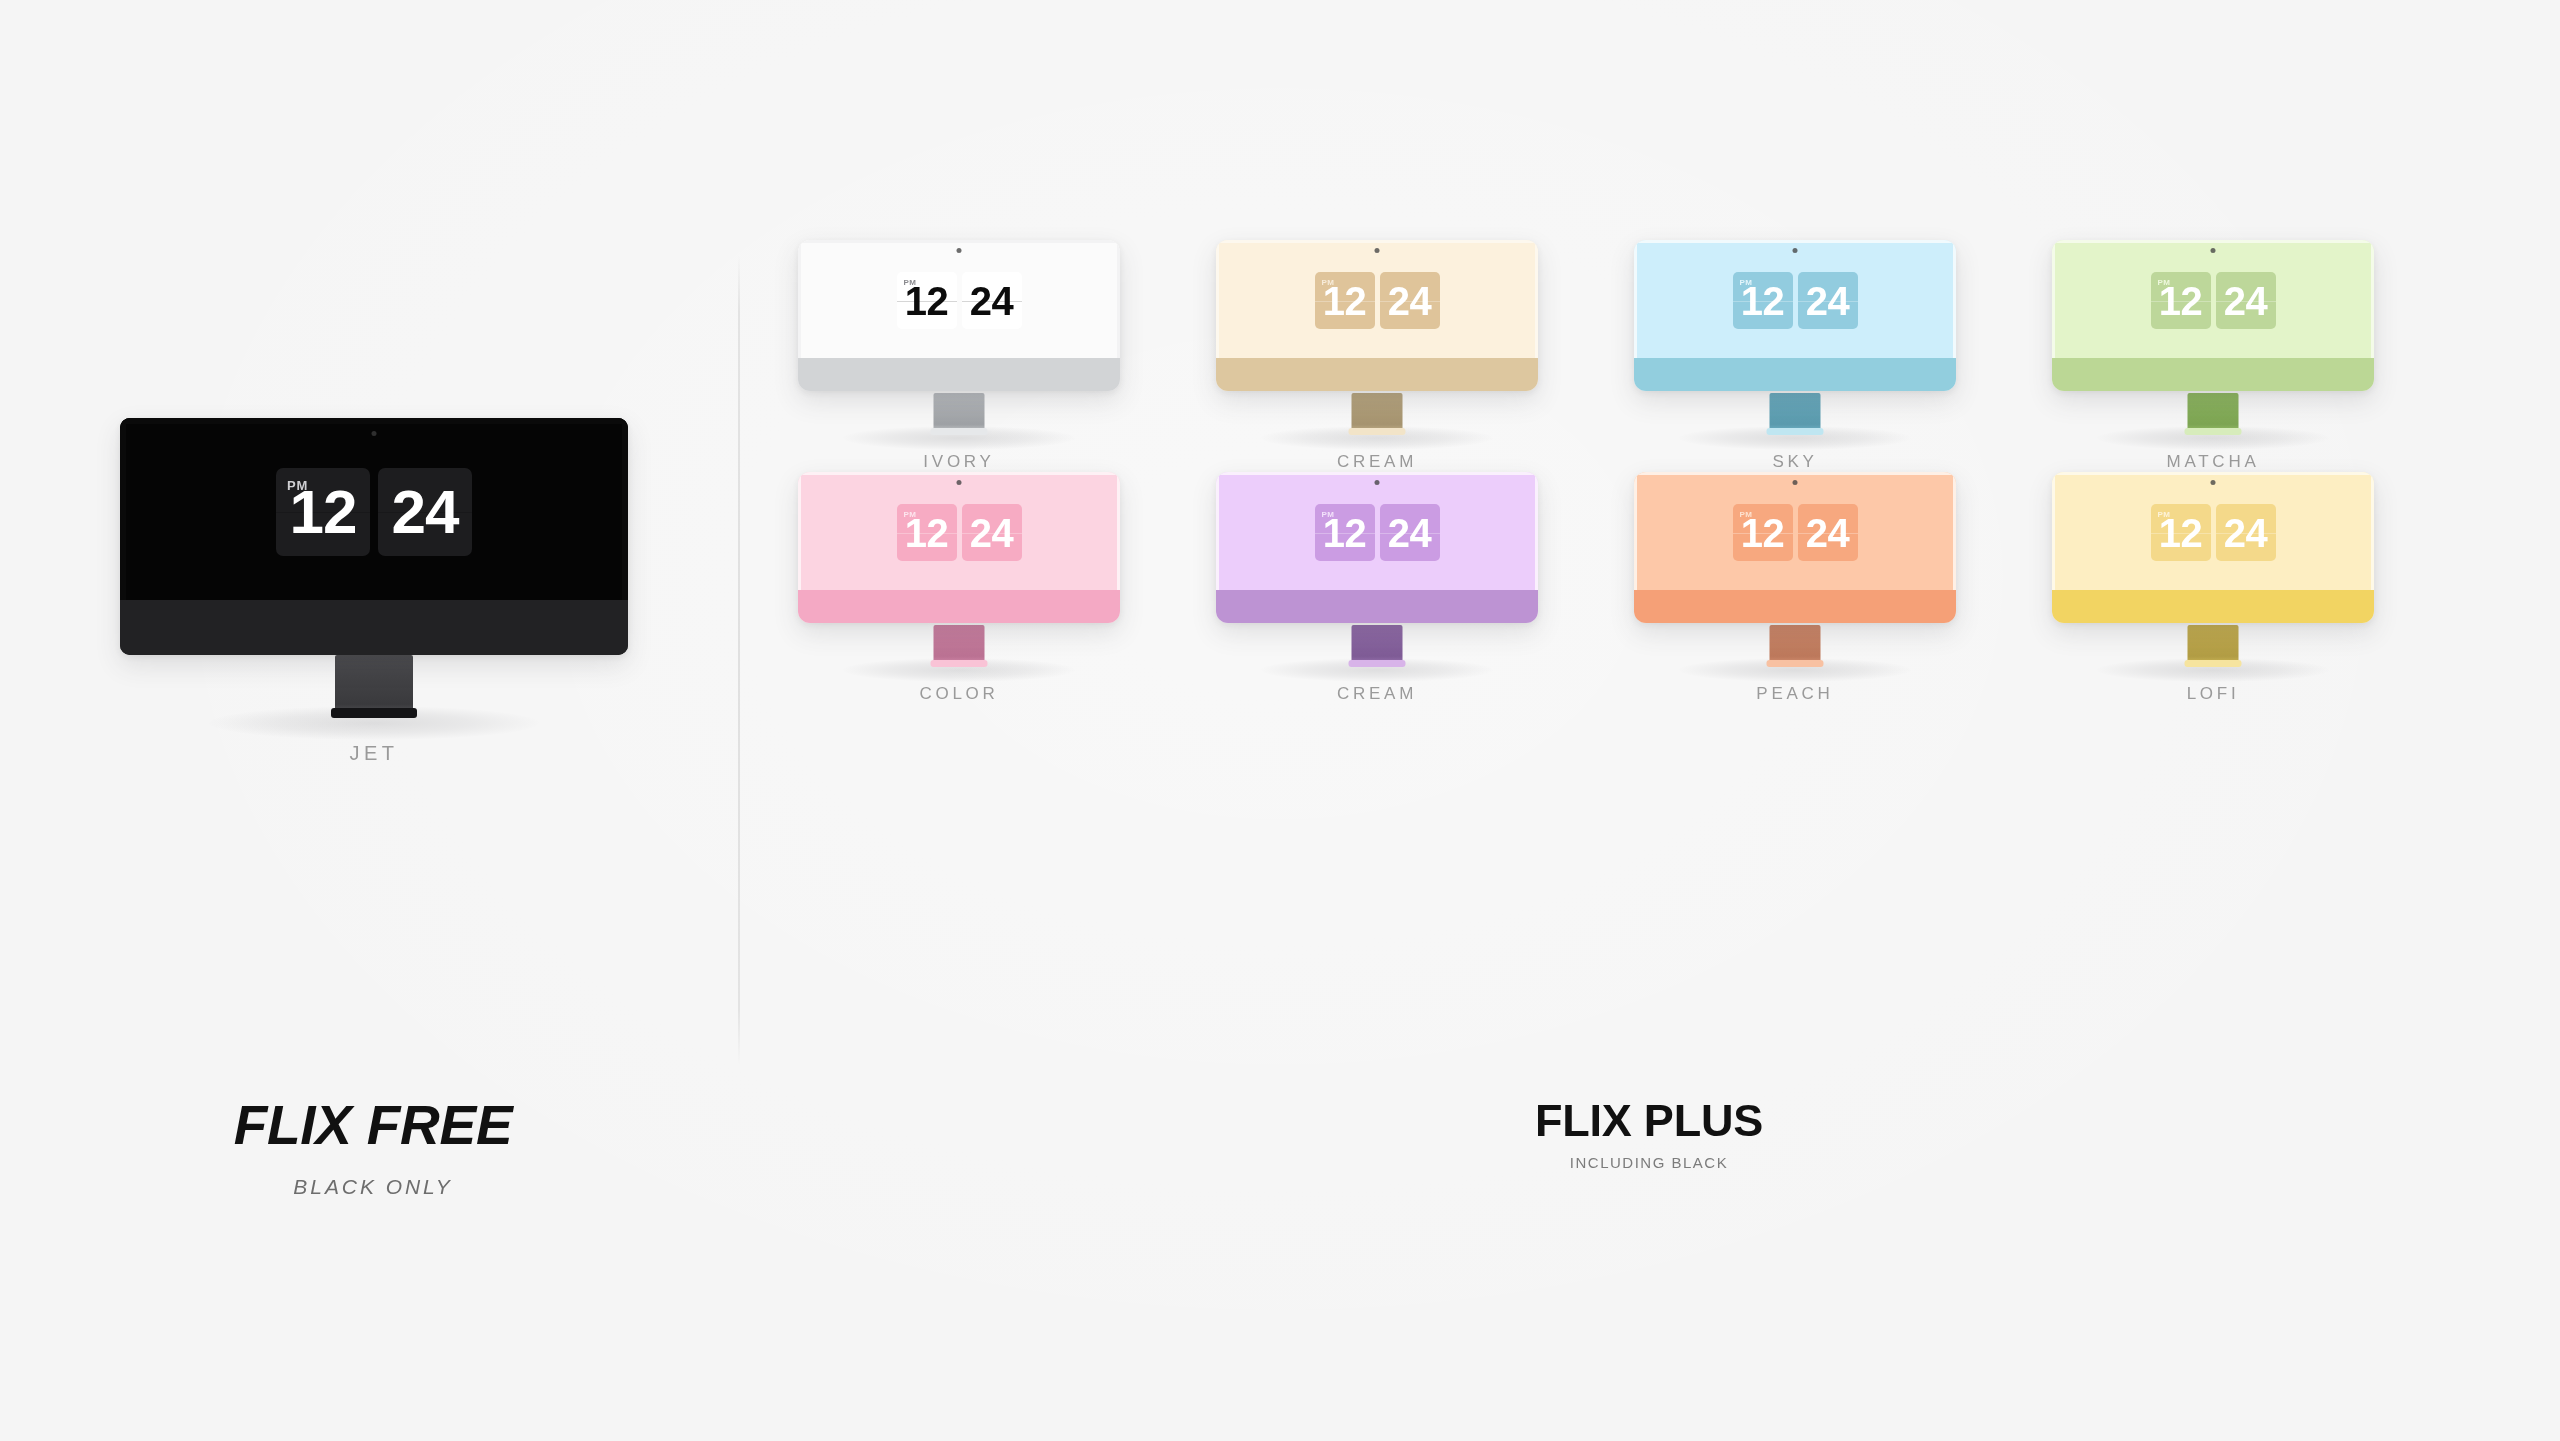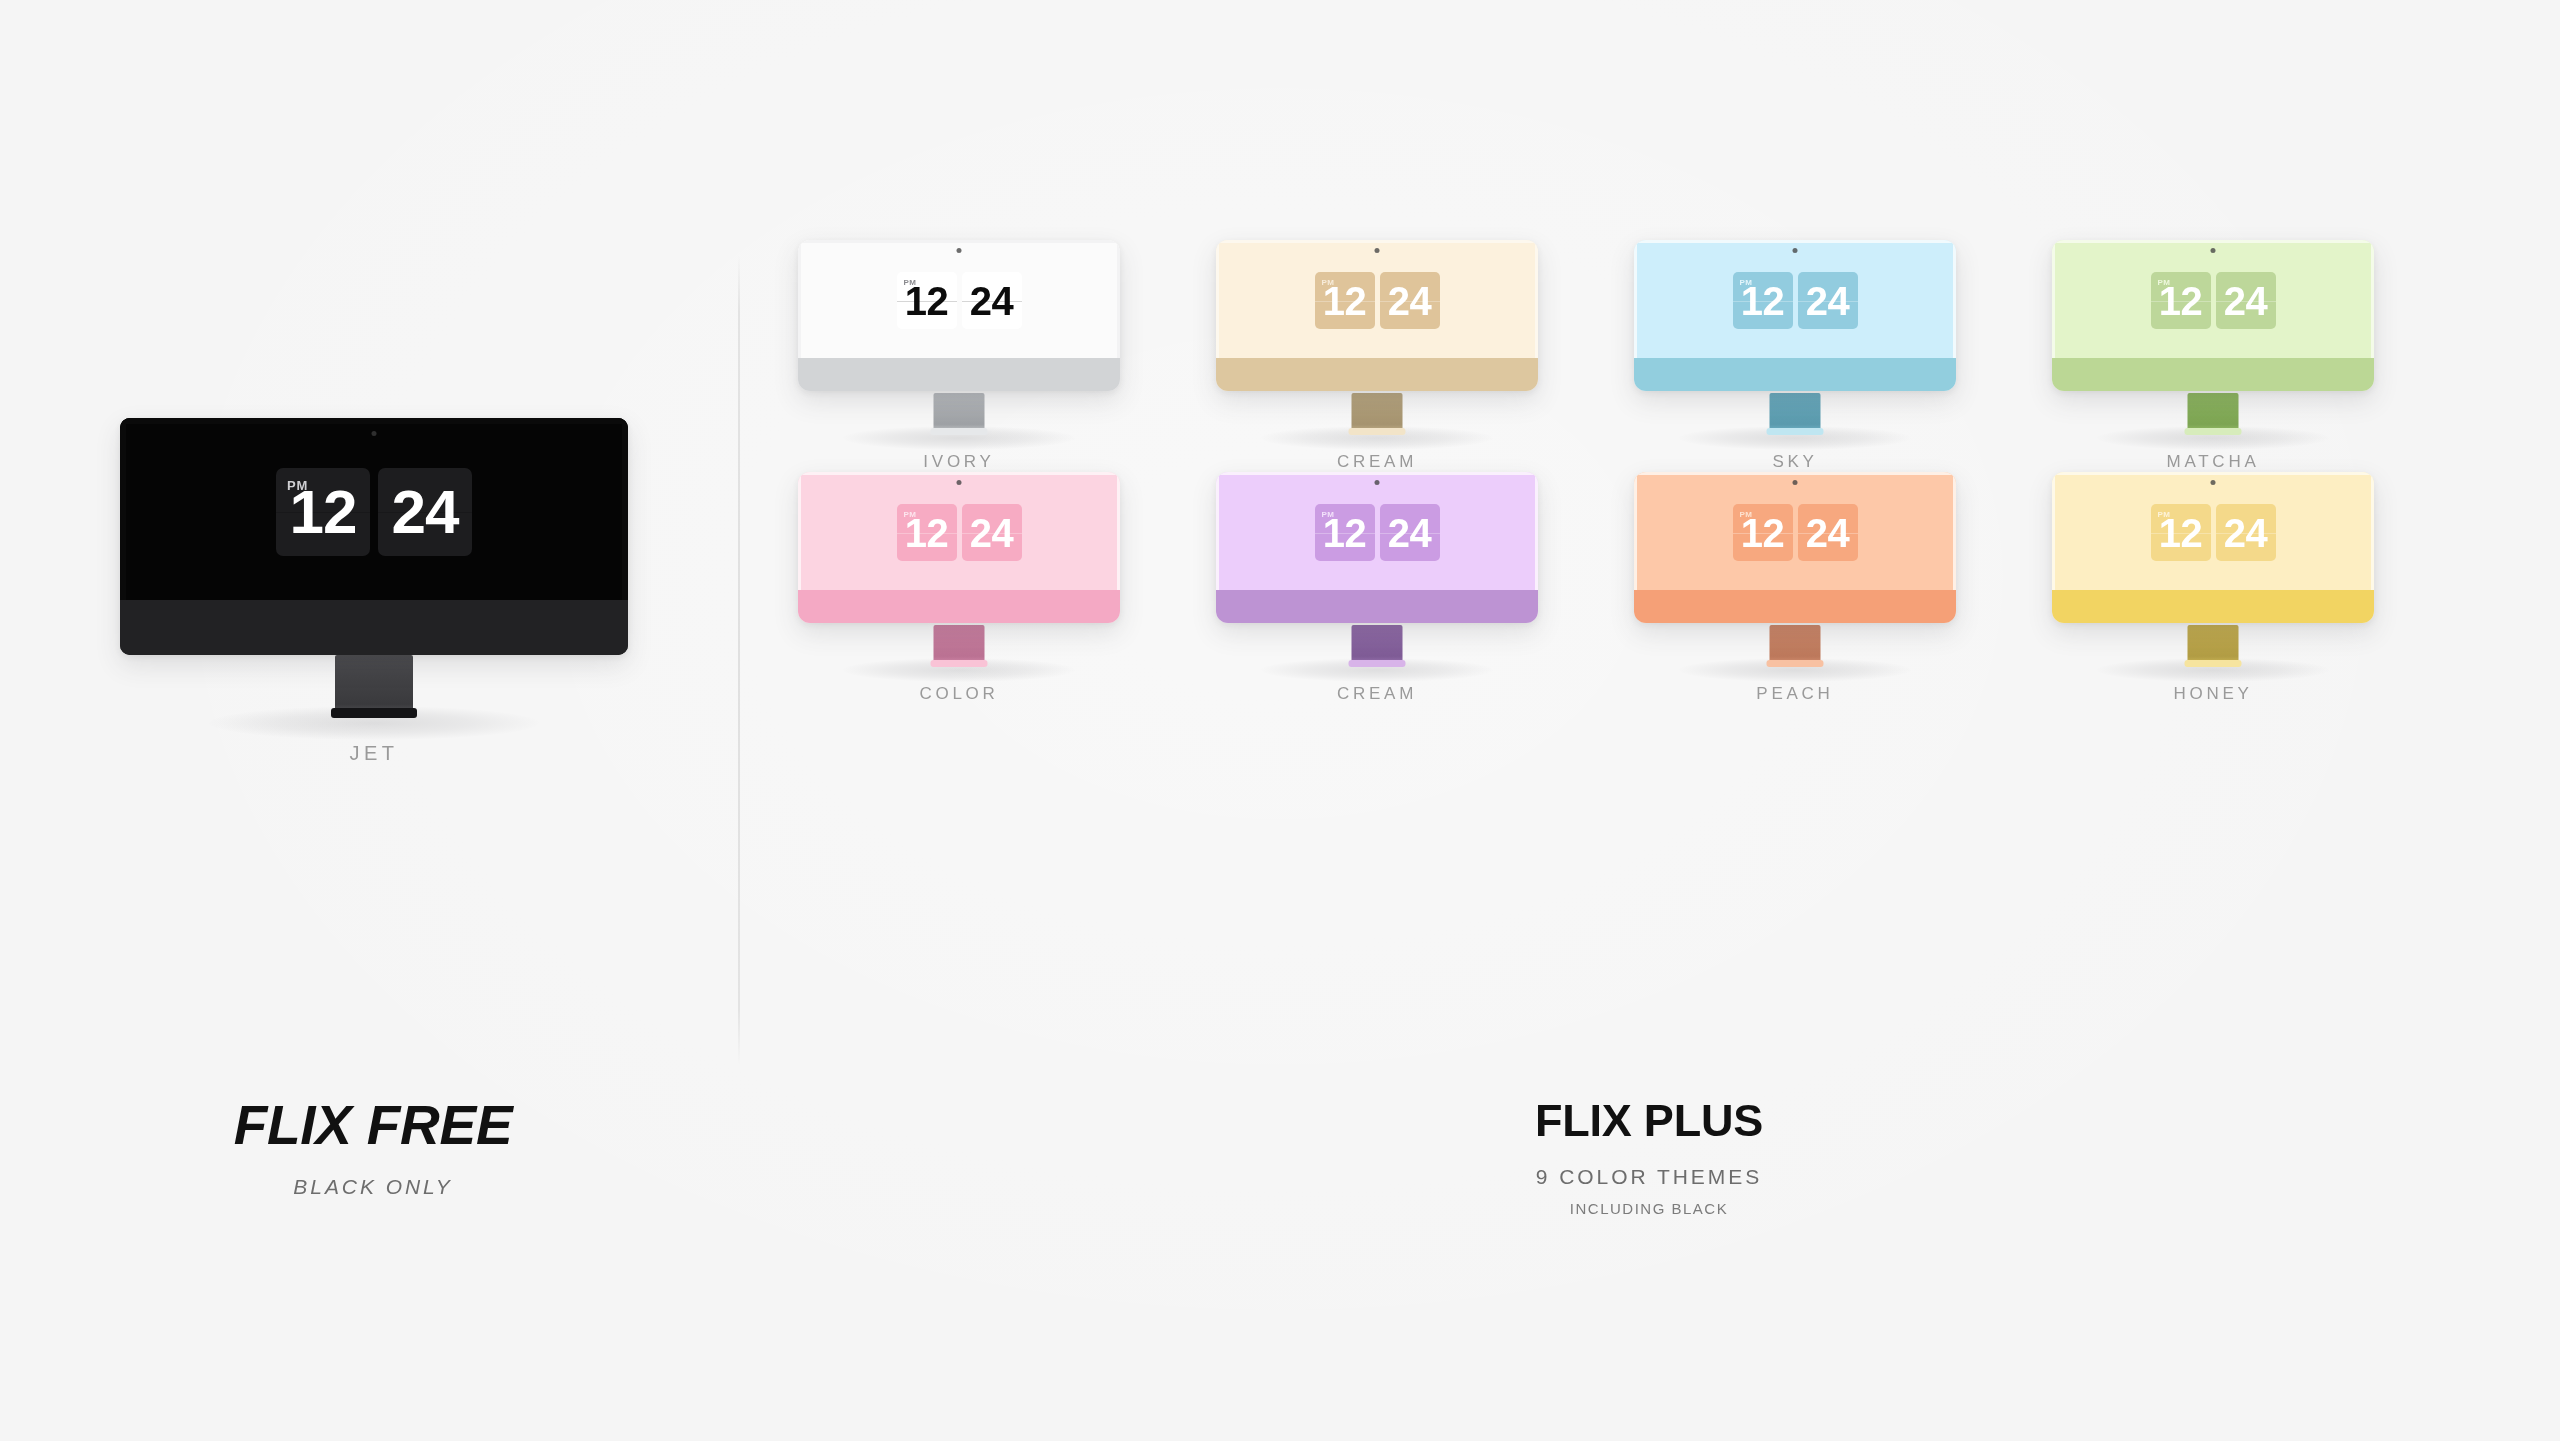--- a/index.html
+++ b/index.html
@@ -403,25 +403,24 @@
                   </div>
                   <div class="card light" style="background: rgb(244, 217, 138);">
                     <span class="digits" style="color: rgb(255, 255, 255);">24</span>
                     <span class="hinge"></span>
                   </div>
                 </div>
               </div>
               <div class="chin" style="background: linear-gradient(rgb(242, 212, 98) 0%, rgb(242, 212, 98) 100%);"></div>
             </div>
           </div>
-          <div class="theme-label">HONEY</div>
+          <div class="theme-label">LOFI</div>
         </div>
       </div>
 
     <div class="heading-block" id="plus-heading" style="left:0;width:1822px;">
       <div class="h-title">FLIX PLUS</div>
-      <div class="h-sub">9 COLOR THEMES</div>
       <div class="h-sub2">INCLUDING BLACK</div>
     </div>
   </section>
 
   <div class="divider"></div>
 </div>
 
 </body></html>

